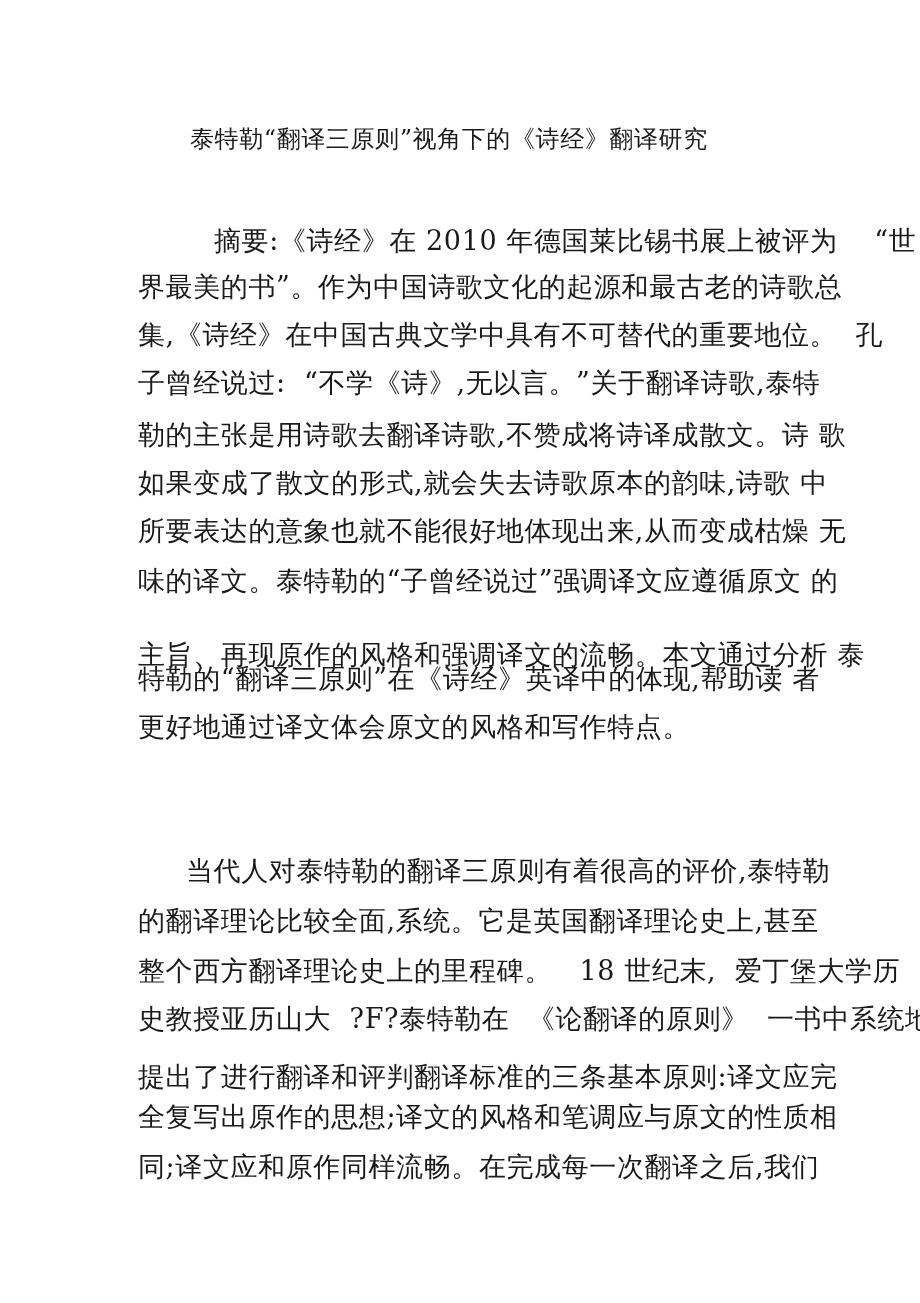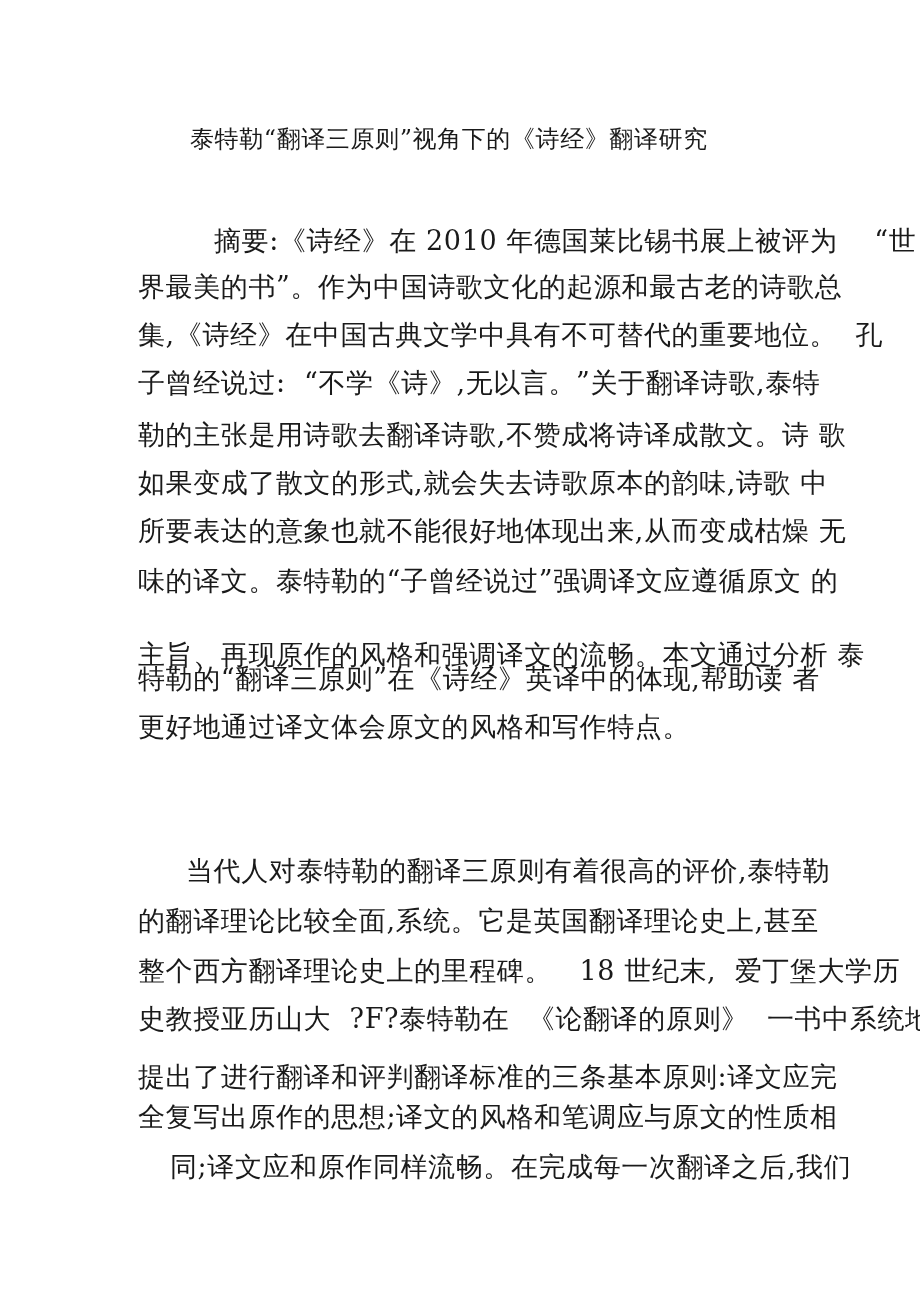--- a/index.html
+++ b/index.html
@@ -30,15 +30,15 @@
   </div>
 
 
   <div>
     <div class="line" style="left:186px; top:858px;text-align:center;">当代人对泰特勒的翻译三原则有着很高的评价,泰特勒</div>
     <div class="line" style="left:138px; top:908px;">的翻译理论比较全面,系统。它是英国翻译理论史上,甚至</div>
     <div class="line" style="left:138px; top:958px;">整个西方翻译理论史上的里程碑。   18 世纪末,  爱丁堡大学历</div>
     <div class="line" style="left:138px; top:1006px;">史教授亚历山大  ?F?泰特勒在  《论翻译的原则》  一书中系统地</div>
     <div class="line" style="left:138px; top:1056px;margin-top:8px;">提出了进行翻译和评判翻译标准的三条基本原则:译文应完</div>
     <div class="line" style="left:138px; top:1104px;">全复写出原作的思想;译文的风格和笔调应与原文的性质相</div>
-    <div class="line" style="left:138px; top:1154px;margin-left:32px;">同;译文应和原作同样流畅。在完成每一次翻译之后,我们</div>
+    <div class="line" style="left:138px; top:1154px;">同;译文应和原作同样流畅。在完成每一次翻译之后,我们</div>
   </div>
 </div>
 
 </body></html>

